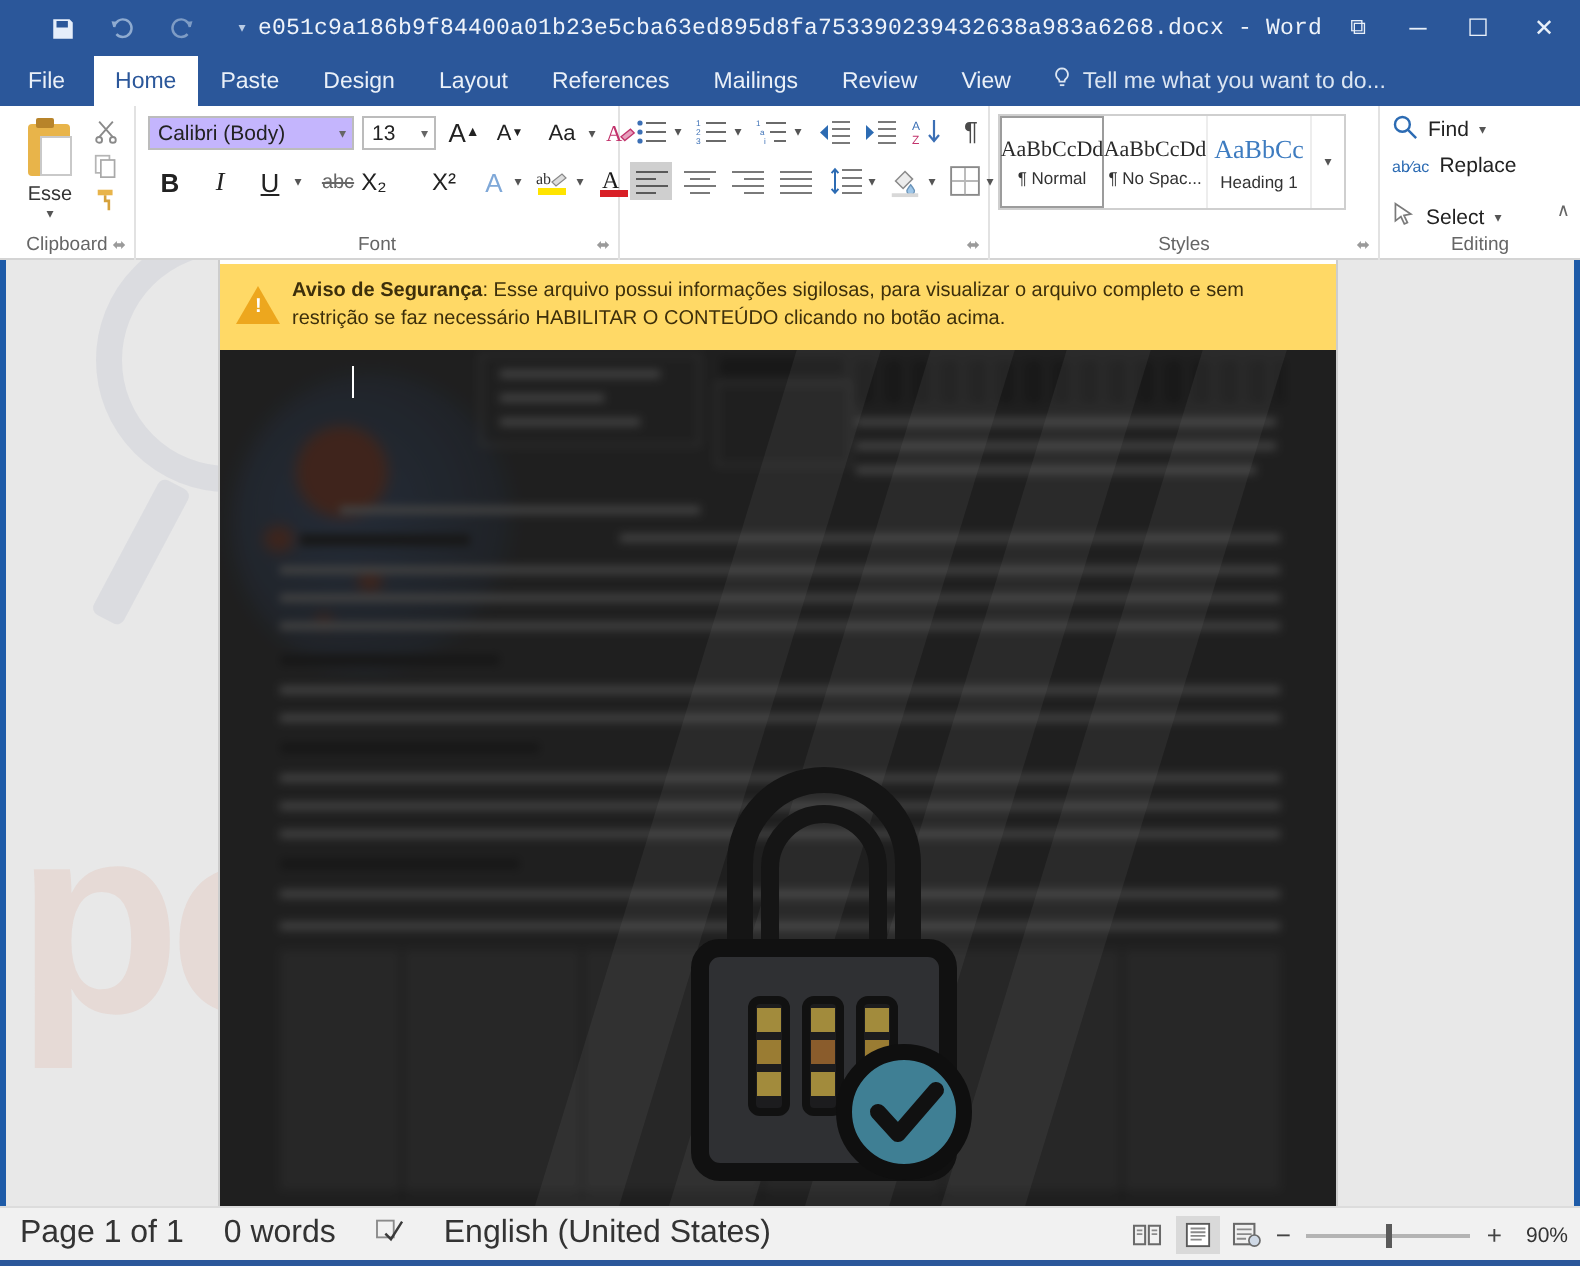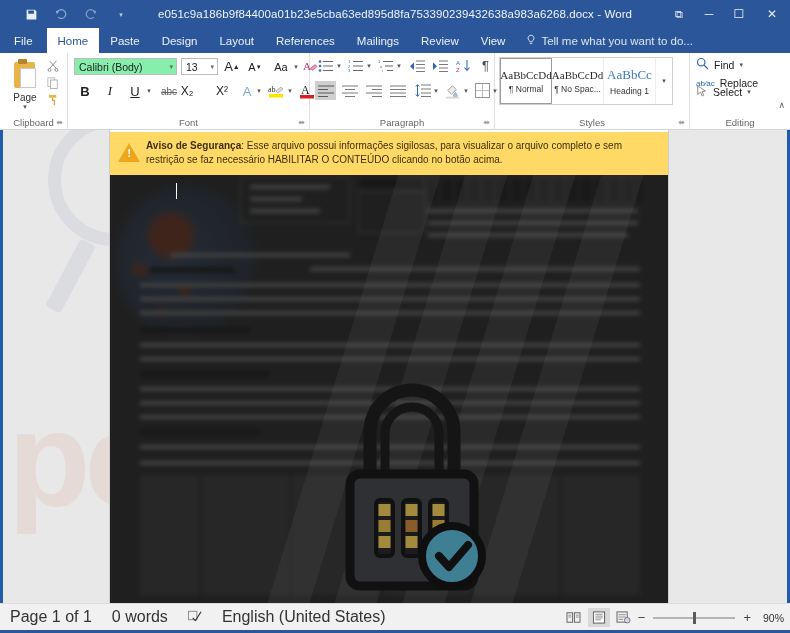--- a/index.html
+++ b/index.html
@@ -31,20 +31,21 @@
   }
   .qat-btn.save { color: #e6eefa; }
   .qat-btn.dim { color: #7e9cc5; }
   .qat-caret { font-size: 7px; color: #b9cbe4; }
   .title-text {
     position: absolute; left: 0; right: 0;
     text-align: center;
     color: #eef3fa; font-size: 11.5px;
     letter-spacing: .1px;
     pointer-events: none;
+    font-family: Liberation Mono, monospace;
   }
   .win-ctrls {
     position: absolute; right: 0; top: 0;
     height: 28px; display: flex; align-items: stretch;
   }
   .win-btn {
     width: 30px; display: flex; align-items: center; justify-content: center;
     color: #e9f0f9; font-size: 12px;
   }
   .win-btn.close { width: 36px; }
@@ -138,21 +139,21 @@
     width: 18px; height: 17px;
     display: flex; align-items: center; justify-content: center;
     font-size: 11px; color: #888;
   }
 
   
   .g-font { left: 68px; width: 242px; }
   .fontbox {
     position: absolute; left: 6px; top: 5px;
     width: 103px; height: 17px;
-    border: 1px solid #bcbcbc; background: #86efac;
+    border: 1px solid #bcbcbc; background: #c4b5fd;
     font-size: 10.5px; color: #222;
     padding: 2px 14px 0 4px;
   }
   .fontbox .cv { position: absolute; right: 3px; top: 4px; font-size: 7px; color: #666; }
   .sizebox {
     position: absolute; left: 113px; top: 5px;
     width: 37px; height: 17px;
     border: 1px solid #bcbcbc; background: #fff;
     font-size: 10.5px; color: #222;
     padding: 2px 12px 0 4px;
@@ -441,21 +442,21 @@
   </div>
 
   <div class="ribbon">
 
     <div class="grp g-clip">
       <div class="paste-ico">
         <div class="clipbd"></div>
         <div class="clipbd-top"></div>
         <div class="clipbd-pg"></div>
       </div>
-      <div class="paste-lbl">Page</div>
+      <div class="paste-lbl">Esse</div>
       <div class="paste-arrow">▾</div>
       <div class="clip-side">
         <div class="mini-ico">
           <svg width="12" height="12" viewBox="0 0 14 14">
               <path d="M3 1l8 9M11 1L3 10" stroke="#8a8a8a" stroke-width="1.1" fill="none"></path>
               <circle cx="3" cy="11.6" r="1.7" fill="none" stroke="#8a8a8a" stroke-width="1.1"></circle>
               <circle cx="11" cy="11.6" r="1.7" fill="none" stroke="#8a8a8a" stroke-width="1.1"></circle>
             </svg>
         </div>
         <div class="mini-ico">
@@ -607,21 +608,20 @@
           </svg>
       </div>
       <div class="fbtn row2" style="left:152px;width:8px;height:19px;font-size:7px;color:#555;">▾</div>
       <div class="fbtn row2" style="left:162px;width:21px;height:19px;">
         <svg width="15" height="15" viewBox="0 0 16 16">
             <rect x=".6" y=".6" width="14.8" height="14.8" fill="none" stroke="#8a8a8a" stroke-width="1"></rect>
             <path d="M8 1v14M1 8h14" stroke="#b8b8b8" stroke-width="1"></path>
           </svg>
       </div>
       <div class="fbtn row2" style="left:181px;width:8px;height:19px;font-size:7px;color:#555;">▾</div>
-      <div class="grp-label">Paragraph</div>
       <div class="grp-dialog">⬌</div>
     </div>
 
     <div class="grp g-styles">
       <div class="style-gal">
         <div class="style-item sel">
           <span class="style-samp">AaBbCcDd</span>
           <span class="style-name">¶ Normal</span>
         </div>
         <div class="style-item">
@@ -646,21 +646,21 @@
               <path d="M8.6 8.6L13 13" stroke="#2c6bb3" stroke-width="1.3"></path>
             </svg>
         </span>
         <span>Find</span>
         <span style="font-size:7px;color:#555;">▾</span>
       </div>
       <div class="edit-item" style="top:24px;">
         <span style="font-size:8px;color:#2c6bb3;">ab⁄ac</span>
         <span>Replace</span>
       </div>
-      <div class="edit-item" style="top:32px;">
+      <div class="edit-item" style="top:48px;">
         <span>
           <svg width="12" height="12" viewBox="0 0 14 14">
               <path d="M2 1l9 6-4 .8 2 4.2-1.8.8-2-4.3L2 11z" fill="none" stroke="#7a7a7a" stroke-width="1"></path>
             </svg>
         </span>
         <span>Select</span>
         <span style="font-size:7px;color:#555;">▾</span>
       </div>
       <div class="grp-label">Editing</div>
       <div class="collapse-ribbon">∧</div>

